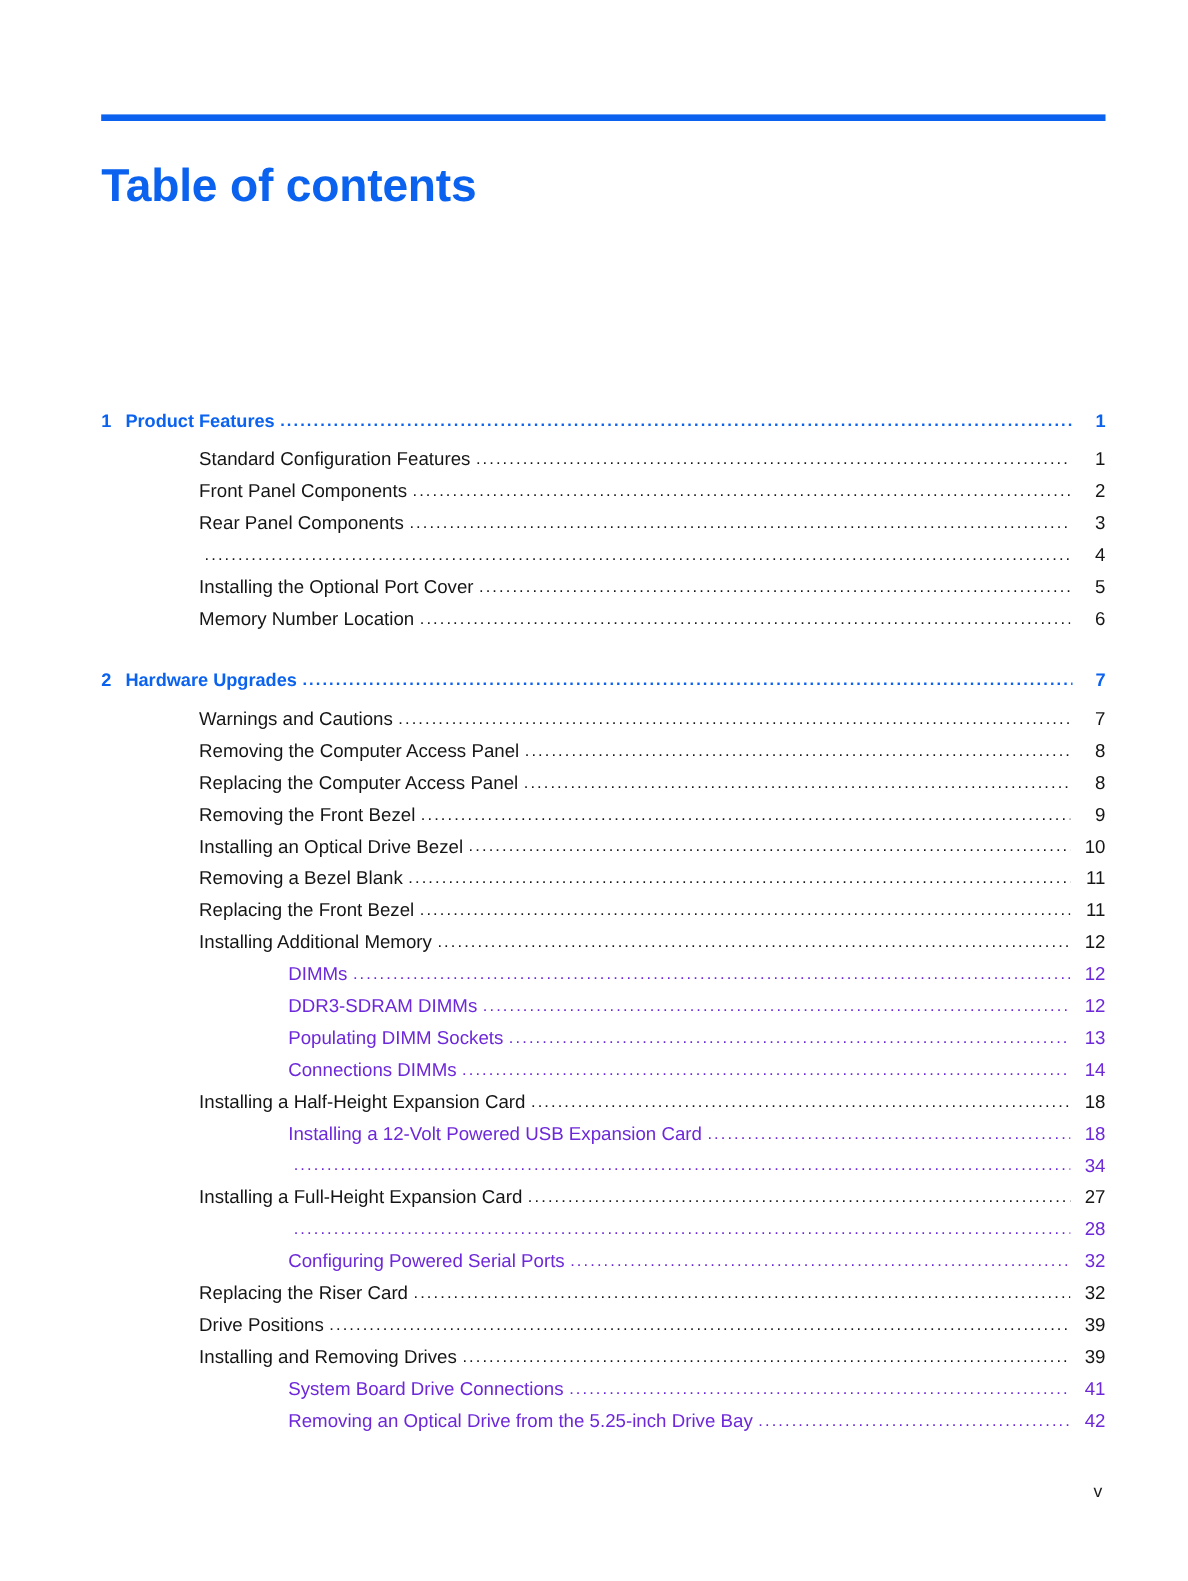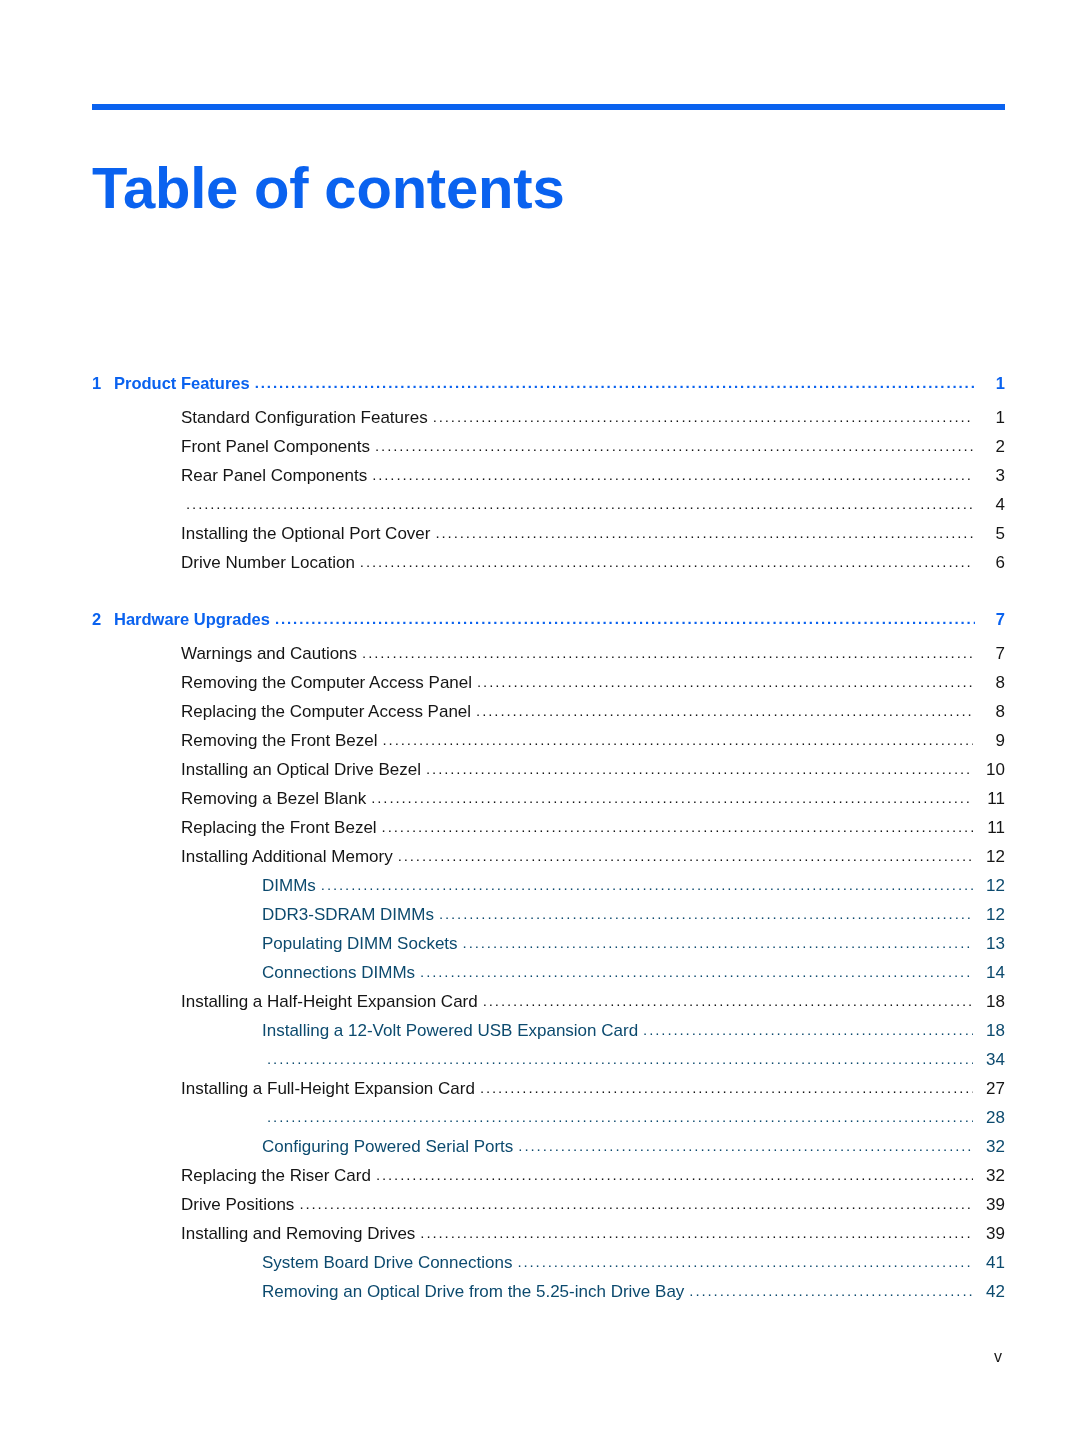--- a/index.html
+++ b/index.html
@@ -28,21 +28,21 @@
     left: 92px;
     top: 104px;
     width: 913px;
     height: 6px;
     background: #0a62ef;
   }
   .page-title {
     position: absolute;
     left: 92px;
     top: 118px;
-    font-size: 58px;
+    font-size: 42px;
     font-weight: bold;
     color: #0a62ef;
     letter-spacing: -0.2px;
     line-height: 1.08;
     white-space: nowrap;
   }
 
   
   .toc {
     position: absolute;
@@ -105,21 +105,21 @@
     font-size: 17px;
     color: #151515;
     padding-left: 89px;
   }
   .lvl2 .pageno { width: 28px; }
 
   
   .lvl3 {
     height: 29px;
     font-size: 17px;
-    color: #0c4a6e;
+    color: #6d28d9;
     padding-left: 170px;
   }
   .lvl3 .pageno { width: 28px; }
 
   .gap-before-chapter { margin-top: 22px; }
 
   
   .folio {
     position: absolute;
     right: 78px;
@@ -173,21 +173,21 @@
       </div>
       <div class="toc-entry lvl2">
         <span class="entry-head">
           <span class="entry-label">Installing the Optional Port Cover</span>
         </span>
         <span class="leader">............................................................................................................................................................................</span>
         <span class="pageno">5</span>
       </div>
       <div class="toc-entry lvl2">
         <span class="entry-head">
-          <span class="entry-label">Drive Number Location</span>
+          <span class="entry-label">Memory Number Location</span>
         </span>
         <span class="leader">............................................................................................................................................................................</span>
         <span class="pageno">6</span>
       </div>
       <div class="toc-entry lvl1 gap-before-chapter">
         <span class="entry-head">
           <span class="chapnum">2</span>
           <span class="entry-label">Hardware Upgrades</span>
         </span>
         <span class="leader">............................................................................................................................................................................</span>

